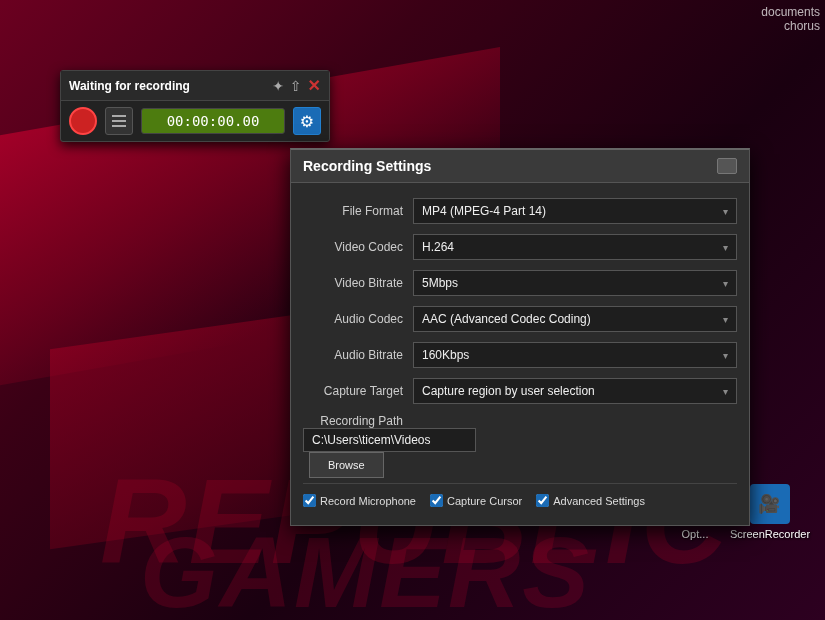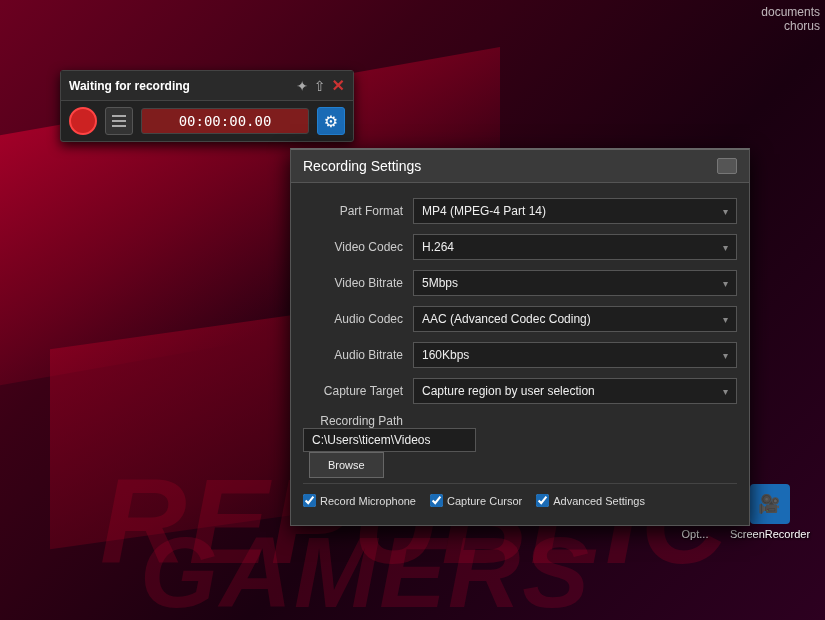--- a/index.html
+++ b/index.html
@@ -110,21 +110,21 @@
 
     
     .recording-toolbar {
       position: absolute;
       top: 70px;
       left: 60px;
       background: #222;
       border: 1px solid #444;
       border-radius: 3px;
       padding: 0;
-      width: 294px;
+      width: 270px;
       box-shadow: 0 4px 12px rgba(0,0,0,0.8);
     }
 
     .toolbar-title-bar {
       display: flex;
       align-items: center;
       justify-content: space-between;
       background: #2a2a2a;
       padding: 5px 8px;
       border-bottom: 1px solid #444;
@@ -186,21 +186,21 @@
 
     .menu-btn span {
       display: block;
       width: 14px;
       height: 2px;
       background: #aaa;
     }
 
     .timer-display {
       flex: 1;
-      background: #7f1d1d;
+      background: #4d7c0f;
       border: 1px solid #444;
       border-radius: 3px;
       padding: 4px 8px;
       color: white;
       font-size: 14px;
       font-family: monospace;
       text-align: center;
     }
 
     .settings-btn {
@@ -234,21 +234,21 @@
       align-items: center;
       justify-content: space-between;
       background: #3a3a3a;
       padding: 8px 12px;
       border-bottom: 1px solid #555;
     }
 
     .dialog-title {
       color: white;
       font-size: 14px;
-      font-weight: normal;
+      font-weight: bold;
     }
 
     .dialog-title-btn {
       width: 20px;
       height: 16px;
       background: #555;
       border: 1px solid #777;
       border-radius: 2px;
       cursor: pointer;
     }
@@ -408,21 +408,21 @@
 </div>
 
 <div class="settings-dialog">
   <div class="dialog-titlebar">
     <span class="dialog-title">Recording Settings</span>
     <div class="dialog-title-btn"></div>
   </div>
   <div class="dialog-content">
 
     <div class="setting-row">
-      <div class="setting-label">Part Format</div>
+      <div class="setting-label">File Format</div>
       <div class="setting-control">
         <span class="setting-control-text">MP4 (MPEG-4 Part 14)</span>
         <span class="setting-control-arrow">▾</span>
       </div>
     </div>
 
     <div class="setting-row">
       <div class="setting-label">Video Codec</div>
       <div class="setting-control">
         <span class="setting-control-text">H.264</span>

